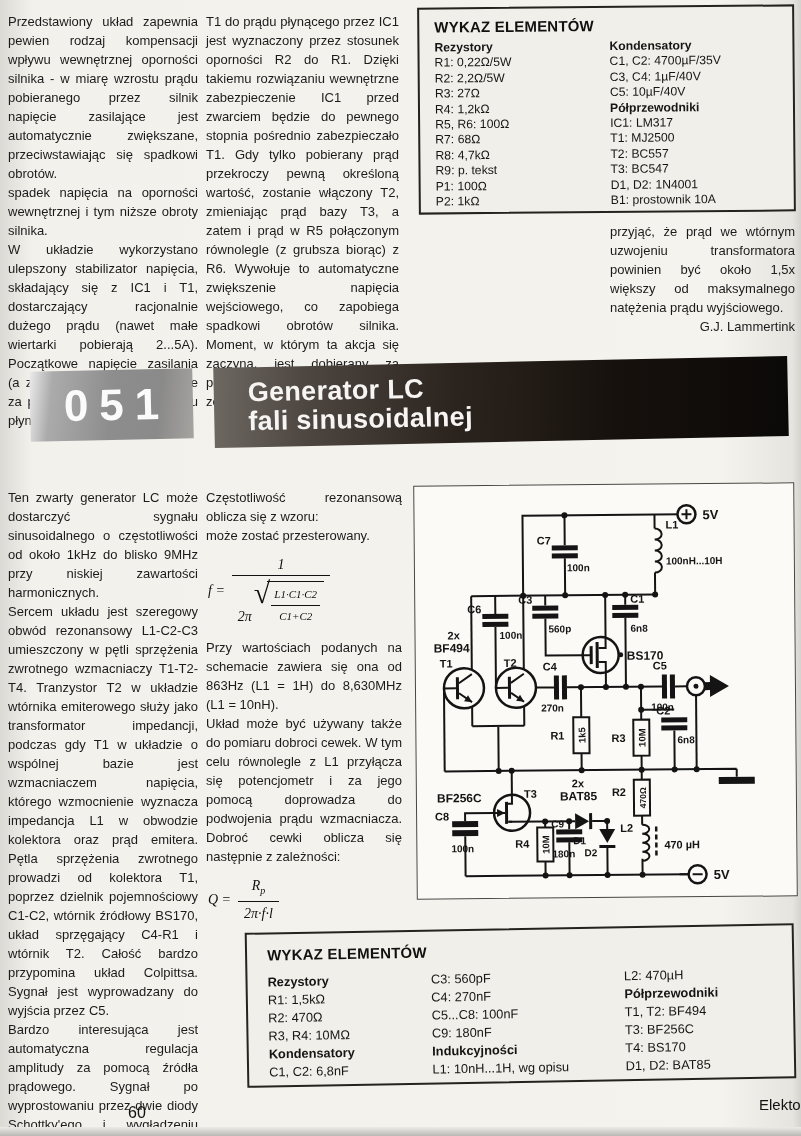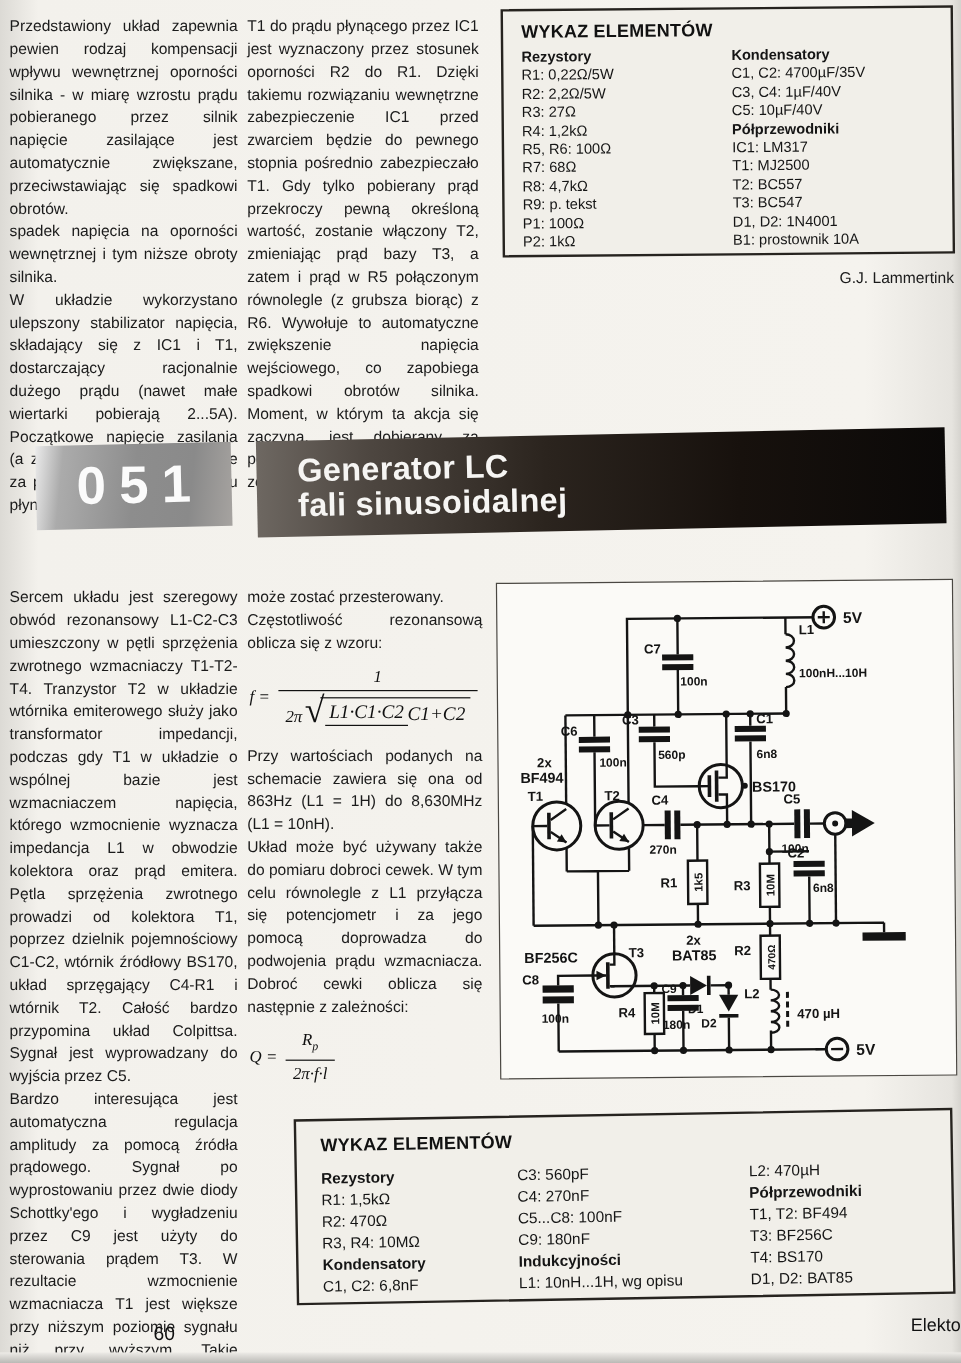--- a/index.html
+++ b/index.html
@@ -38,21 +38,21 @@
   .banner-title div{font-size:27px;font-weight:bold;line-height:29px;letter-spacing:0.3px;}
   
   .formula{font-family:"Liberation Serif", serif;font-style:italic;font-size:14px;
     display:flex;align-items:center;margin:10px 0 12px 2px;color:#101010;}
   .frac{display:inline-flex;flex-direction:column;align-items:center;margin-left:7px;}
   .fnum{padding:0 6px 1px;}
   .fden{border-top:1.4px solid #111;padding:2px 6px 0;display:flex;align-items:flex-end;}
   .sqrt{display:inline-flex;align-items:flex-start;margin-left:2px;}
   .sqrt-sym{font-size:30px;line-height:30px;font-style:normal;margin-right:-3px;font-weight:normal;}
   .radicand{border-top:1.5px solid #111;padding:2px 4px 0;margin-top:3px;}
-  .frac2{display:inline-flex;flex-direction:row;align-items:center;font-size:16px;}
+  .frac2{display:inline-flex;flex-direction:column;align-items:center;font-size:11px;}
   .f2num{border-bottom:1.2px solid #111;padding:0 3px 1px;}
   .f2den{padding-top:1px;font-family:Liberation Serif, serif;}
   sub{font-size:10px;}
   
   .schembox{position:absolute;left:415px;top:484px;width:381px;height:414px;
     background:#fbfaf7;border:1.5px solid #4a4742;box-sizing:border-box;transform:rotate(-0.5deg);}
   .schembox svg{display:block;}
   .foot{position:absolute;font-size:16px;color:#111;margin-left:44px;}
 </style>
 </head>
@@ -101,38 +101,40 @@
             <div class="pitem">T2: BC557</div>
             <div class="pitem">T3: BC547</div>
             <div class="pitem">D1, D2: 1N4001</div>
             <div class="pitem">B1: prostownik 10A</div>
           </div>
       </div>
     </div>
   </div>
 
   <div class="col" style="left:610px;top:222px;width:185px;">
+    <p>przyjąć, że prąd we wtórnym uzwojeniu transformatora powinien być około 1,5x większy od maksymalnego natężenia prądu wyjściowego.</p>
     <p class="sig">G.J. Lammertink</p>
   </div>
 
   <div class="banner-num">
     <span>051</span>
   </div>
   <div class="banner-title">
     <div>Generator LC</div>
     <div>fali sinusoidalnej</div>
   </div>
 
   <div class="col" style="left:8px;top:488px;width:190px;">
+    <p>Ten zwarty generator LC może dostarczyć sygnału sinusoidalnego o  częstotliwości od około 1kHz do blisko 9MHz przy niskiej zawartości harmonicznych.</p>
     <p>Sercem układu jest szeregowy obwód rezonansowy L1-C2-C3 umieszczony w  pętli sprzężenia zwrotnego wzmacniaczy T1-T2-T4. Tranzystor T2 w  układzie wtórnika emiterowego służy jako transformator impedancji, podczas gdy T1 w  układzie o  wspólnej bazie jest wzmacniaczem napięcia, którego wzmocnienie wyznacza impedancja L1 w  obwodzie kolektora oraz prąd emitera. Pętla sprzężenia zwrotnego prowadzi od kolektora T1, poprzez dzielnik pojemnościowy C1-C2, wtórnik źródłowy BS170, układ sprzęgający C4-R1 i  wtórnik T2. Całość bardzo przypomina układ Colpittsa. Sygnał jest wyprowadzany do wyjścia przez C5.</p>
     <p>Bardzo interesująca jest automatyczna regulacja amplitudy za pomocą źródła prądowego. Sygnał po wyprostowaniu przez dwie diody Schottky'ego i  wygładzeniu przez C9 jest użyty do sterowania prądem T3. W  rezultacie wzmocnienie wzmacniacza T1 jest większe przy niższym poziomie sygnału niż przy wyższym. Takie sprzężenie zwrotne zapewnia bardzo małe zniekształcenia, wzmacniacz bowiem nie</p>
   </div>
   <div class="col" style="left:206px;top:488px;width:196px;">
+    <p>Częstotliwość rezonansową oblicza się z  wzoru:</p>
     <p>może zostać przesterowany.</p>
-    <p>Częstotliwość rezonansową oblicza się z  wzoru:</p>
     <div class="formula">
       <span>f =</span>
       <span class="frac">
         <span class="fnum">1</span>
         <span class="fden">
           <span>2π</span>
           <span class="sqrt">
             <span class="sqrt-sym">√</span>
             <span class="radicand">
               <span class="frac2">

